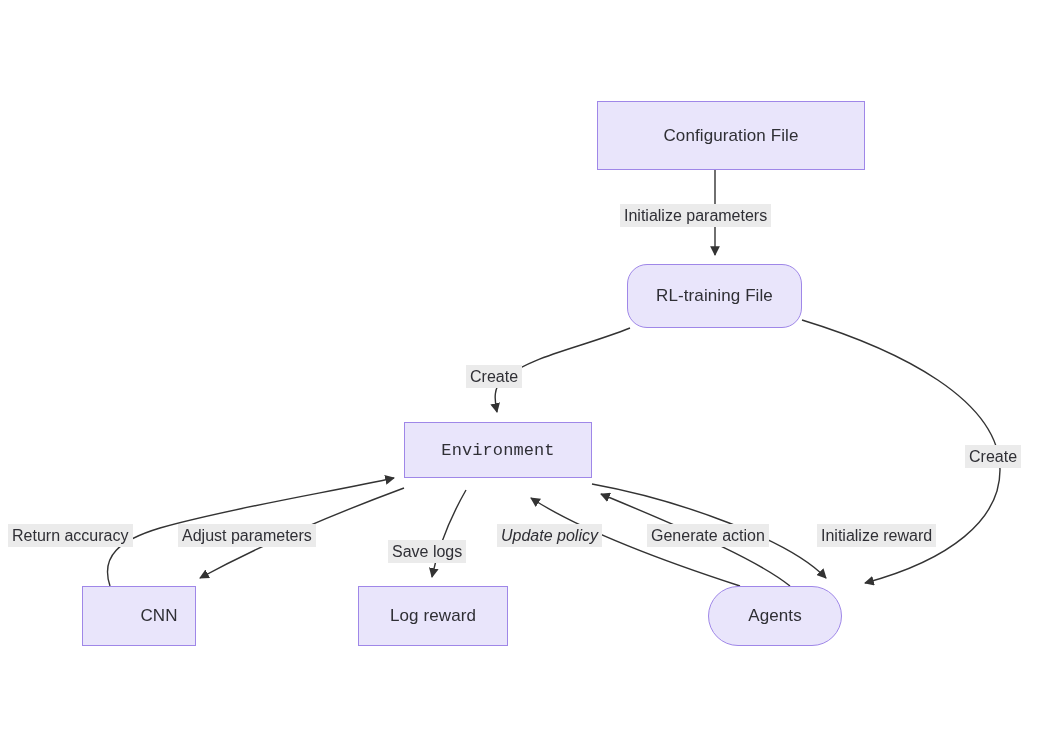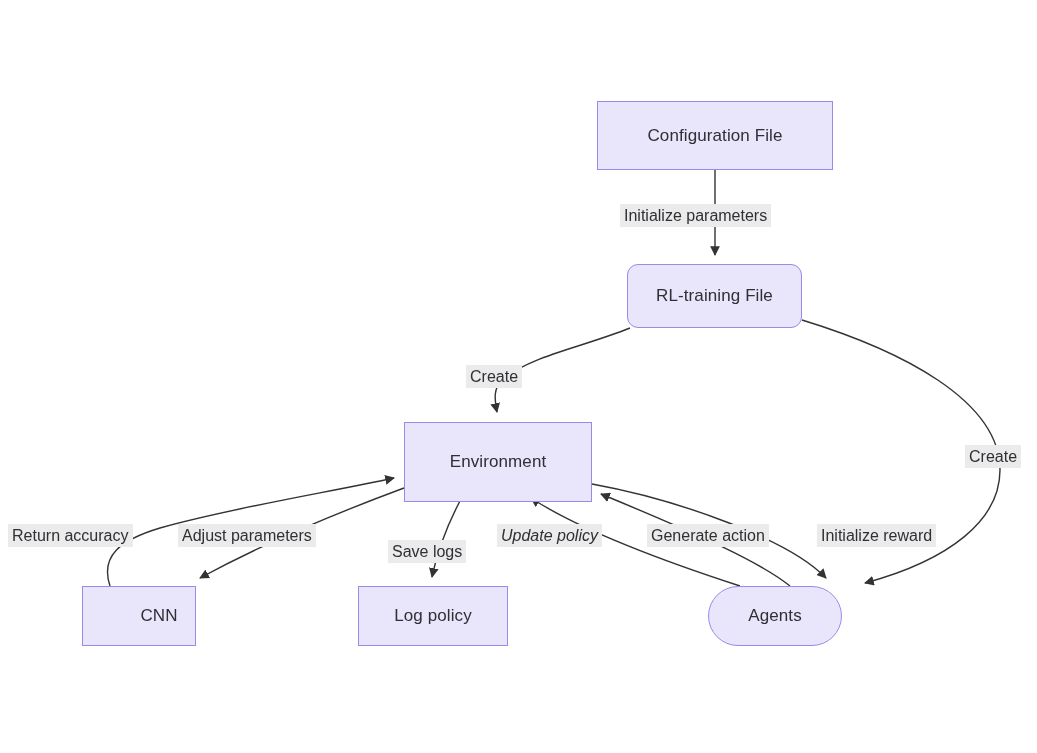--- a/index.html
+++ b/index.html
@@ -34,21 +34,21 @@
     align-items: center;
     justify-content: center;
     color: #2f2f35;
     font-size: 17px;
     font-family: "Liberation Sans", "DejaVu Sans", sans-serif;
     letter-spacing: 0.1px;
     white-space: nowrap;
     z-index: 3;
   }
   .node.rounded {
-    border-radius: 11px;
+    border-radius: 20px;
   }
   .edge-label {
     position: absolute;
     background: #ebebeb;
     color: #2f2f35;
     font-size: 16px;
     font-family: "Liberation Sans", "DejaVu Sans", sans-serif;
     line-height: 21px;
     padding: 1px 4px;
     white-space: nowrap;
@@ -79,38 +79,38 @@
 
     <path d="M 466 490 C 450 518 438 548 432 577" fill="none" stroke="#333333" stroke-width="1.4" marker-end="url(#arrow)"></path>
 
     <path d="M 740 586 C 660 560 580 530 531 498" fill="none" stroke="#333333" stroke-width="1.4" marker-end="url(#arrow)"></path>
 
     <path d="M 790 586 C 760 562 700 535 601 494" fill="none" stroke="#333333" stroke-width="1.4" marker-end="url(#arrow)"></path>
 
     <path d="M 592 484 C 680 500 790 540 826 578" fill="none" stroke="#333333" stroke-width="1.4" marker-end="url(#arrow)"></path>
   </svg>
 
-  <div class="node" style="left:597px; top:101px; width:236px; height:69px;">
+  <div class="node" style="left:597px; top:101px; width:268px; height:69px;">
     <span>Configuration File</span>
   </div>
 
   <div class="node rounded" style="left:627px; top:264px; width:175px; height:64px;">
     <span>RL-training File</span>
   </div>
 
-  <div class="node" style="left:404px; top:422px; width:188px; height:80px;">
+  <div class="node" style="left:404px; top:422px; width:188px; height:56px;font-family:Liberation Mono, monospace;">
     <span>Environment</span>
   </div>
 
   <div class="node" style="left:82px; top:586px; width:114px; height:60px;padding-left:40px;">
     <span>CNN</span>
   </div>
 
   <div class="node" style="left:358px; top:586px; width:150px; height:60px;">
-    <span>Log policy</span>
+    <span>Log reward</span>
   </div>
 
   <div class="node" style="left:708px; top:586px; width:134px; height:60px;border-radius:30px;">
     <span>Agents</span>
   </div>
 
   <div class="edge-label" style="left:620px; top:204px;">Initialize parameters</div>
 
   <div class="edge-label" style="left:466px; top:365px;">Create</div>
 

